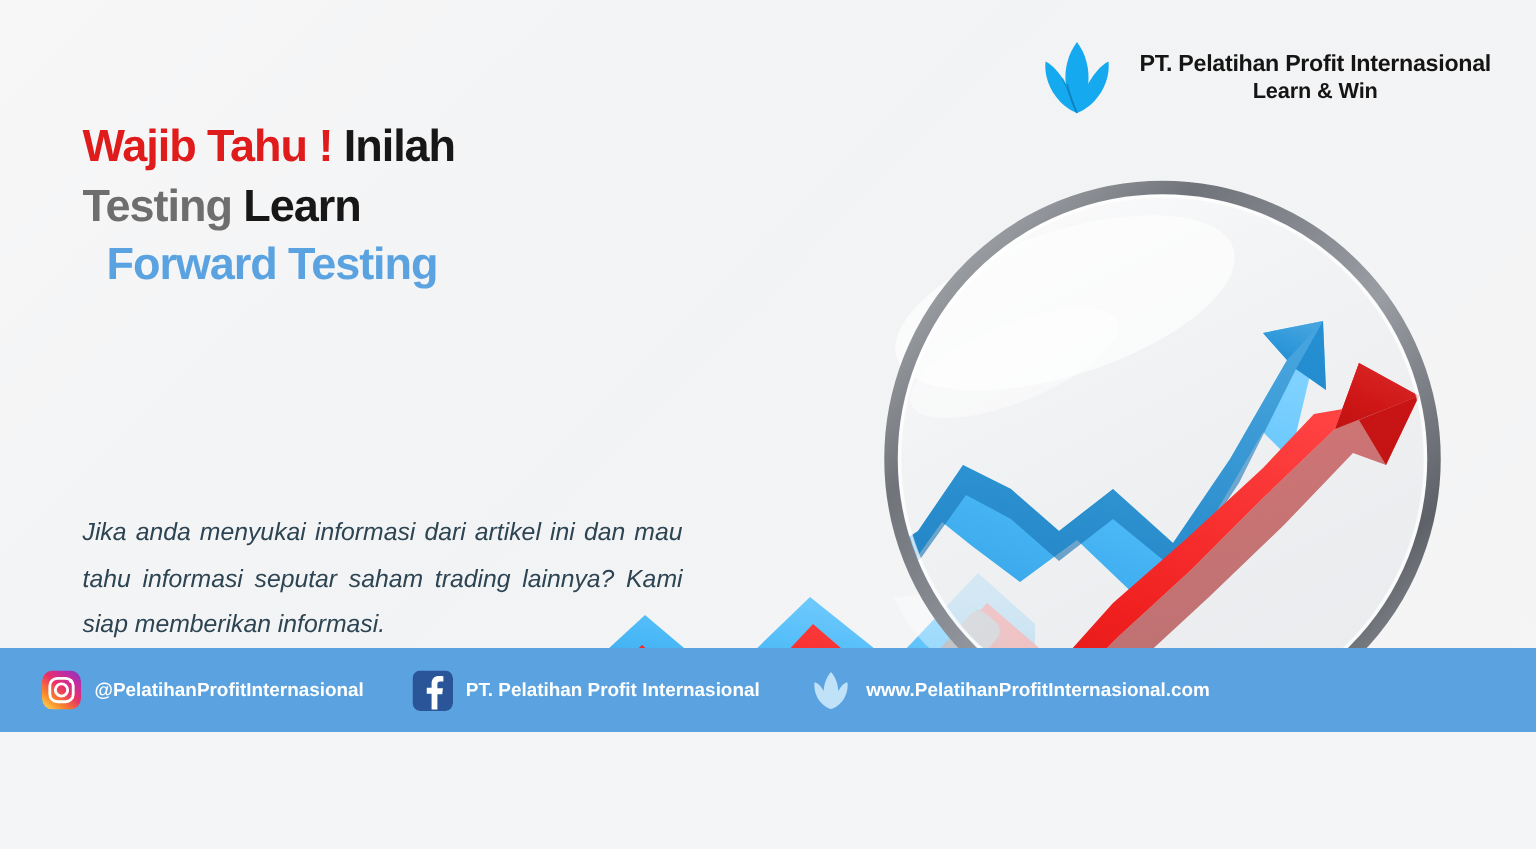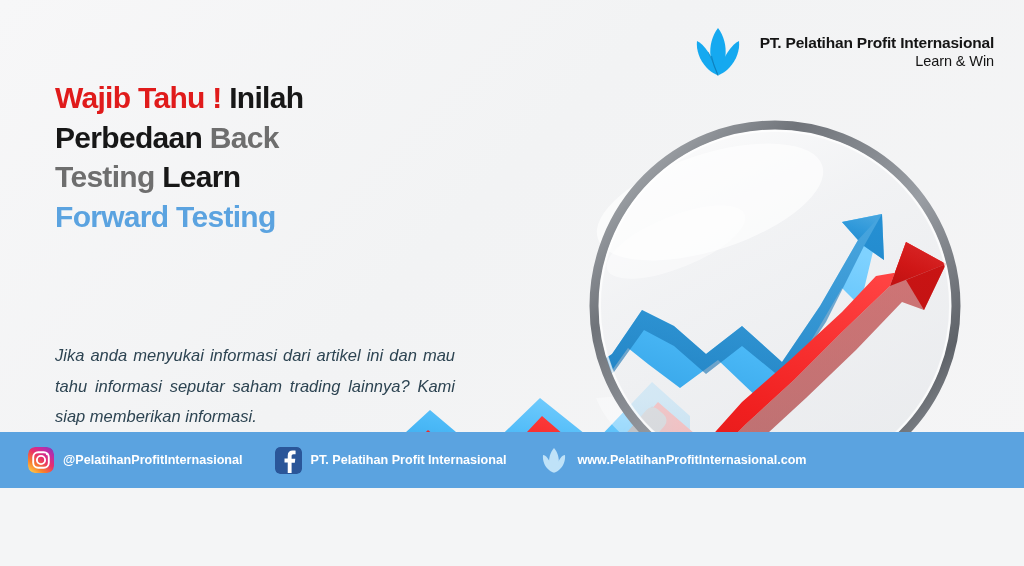--- a/index.html
+++ b/index.html
@@ -21,36 +21,35 @@
     position:absolute; right:30px; top:26px;
     display:flex; align-items:center; gap:14px;
   }
   .brand-logo { width:56px; height:52px; display:block; flex:0 0 auto; }
   .brand-text { text-align:center; line-height:1.18; }
   .brand-name {
     font-size:15.5px; font-weight:bold; color:#151515;
     letter-spacing:-0.2px; white-space:nowrap;
   }
   .brand-tag {
-    font-size:14.5px; font-weight:normal; color:#151515;
+    font-size:14.5px; font-weight:bold; color:#151515;
     letter-spacing:-0.1px;
-    text-align:right;
   }
 
   
   .headline {
     position:absolute; left:55px; top:78px; width:480px;
     font-size:30px; font-weight:bold; line-height:1.32;
     letter-spacing:-0.7px;
   }
   .hl-line { white-space:nowrap; }
   .c-red   { color:#e01b1b; }
   .c-black { color:#171717; }
   .c-gray  { color:#6e6e6e; }
-  .c-blue  { color:#5ba3e0; }
+  .c-blue  { color:#5ba3e0;margin-left:16px; }
 
   
   .bodycopy {
     position:absolute; left:55px; top:340px; width:400px;
     font-size:16.5px; line-height:1.85; color:#2d4452;
     text-align:justify; text-justify:inter-word;font-style:italic;
   }
 
   
   .art { position:absolute; left:390px; top:110px; width:634px; height:410px; }
@@ -200,24 +199,20 @@
         <circle cx="385" cy="196" r="181" fill="none" stroke="url(#rimG)" stroke-width="9"></circle>
         <circle cx="385" cy="196" r="175" fill="none" stroke="#ffffff" stroke-width="2" opacity="0.55"></circle>
       </g>
     </svg>
   </div>
 
   <div class="headline">
     <div class="hl-line">
       <span class="c-red">Wajib Tahu !</span>
       <span class="c-black">Inilah</span>
-    </div>
-    <div class="hl-line">
-      <span class="c-black">Perbedaan</span>
-      <span class="c-gray">Back</span>
     </div>
     <div class="hl-line">
       <span class="c-gray">Testing</span>
       <span class="c-black">Learn</span>
     </div>
     <div class="hl-line">
       <span class="c-blue">Forward Testing</span>
     </div>
   </div>
 

